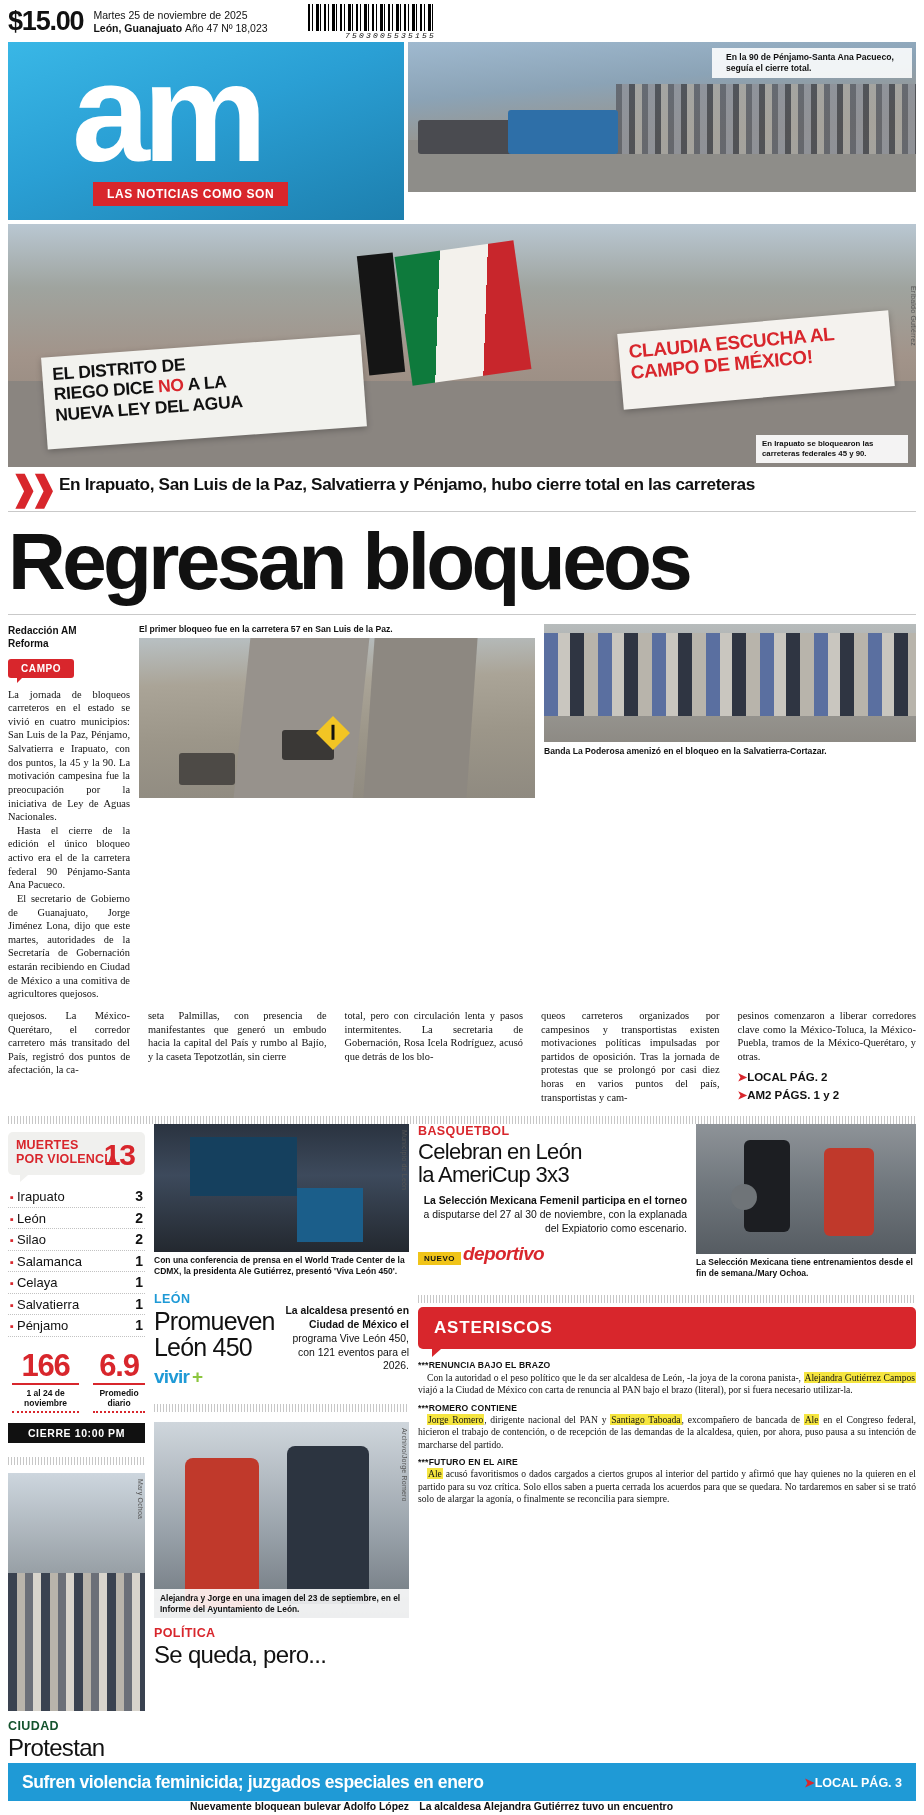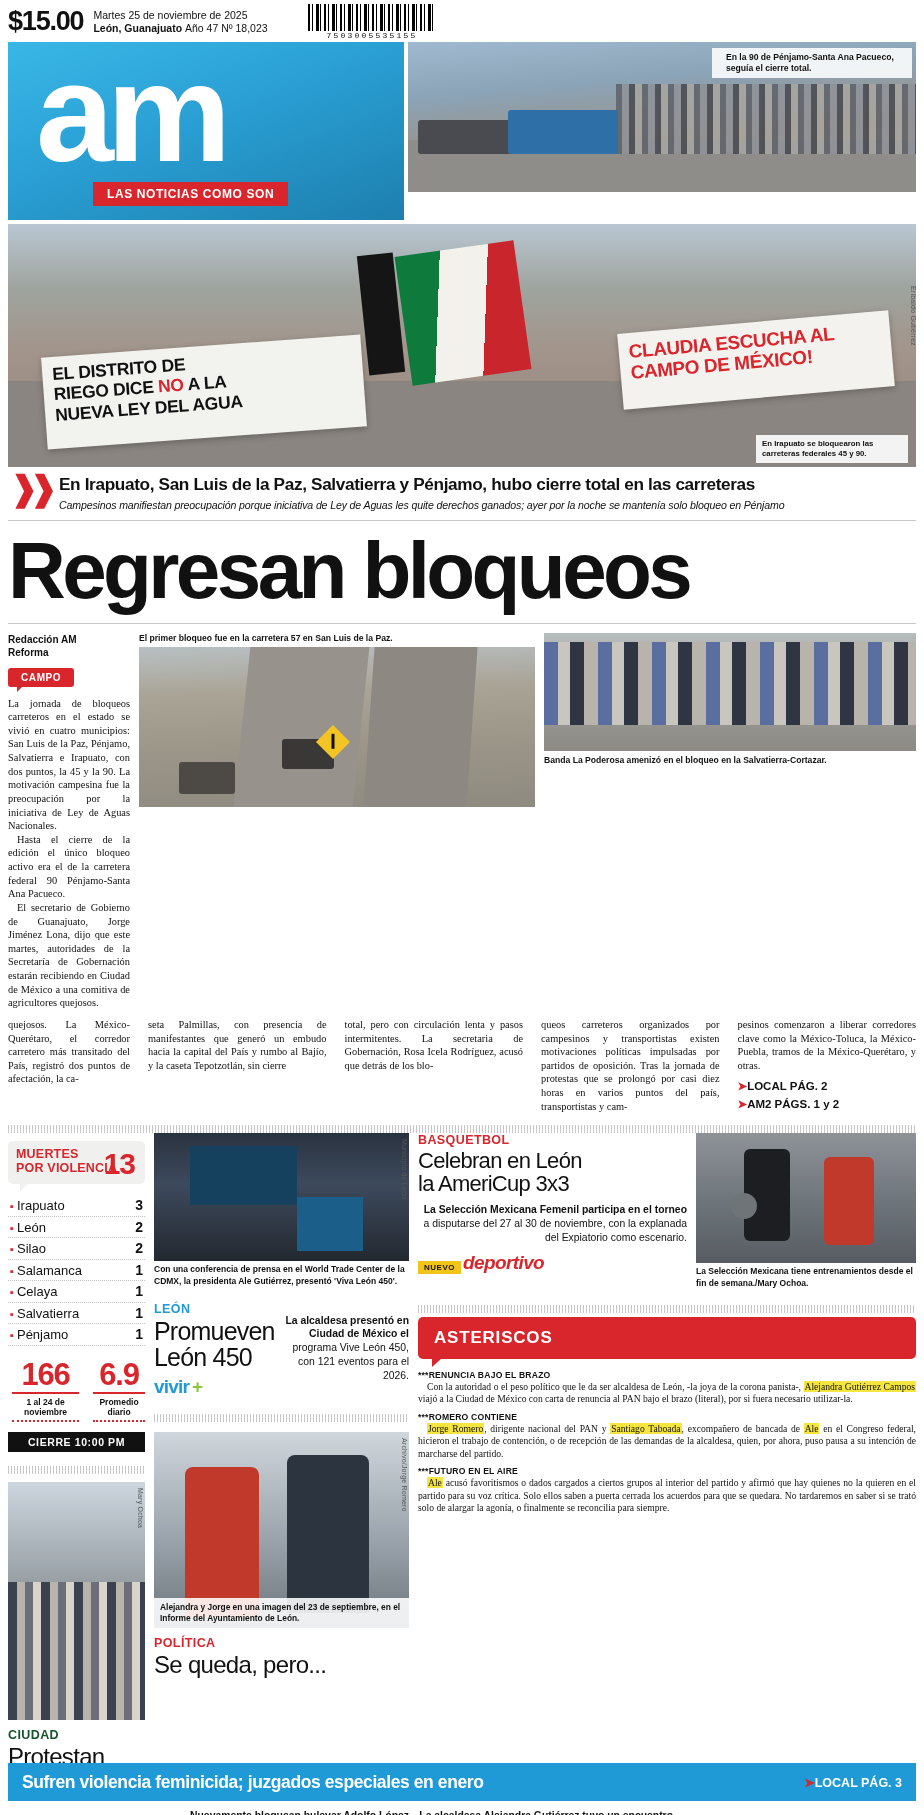--- a/index.html
+++ b/index.html
@@ -21,28 +21,29 @@
   .dateblock .d2 { font-weight: 700; }
   .dateblock .d2 .yr { font-weight: 400; }
   .barcode { margin-left: auto; margin-right: 480px; width: 128px; height: 34px; position: relative; }
   .barcode .bars {
     height: 27px; width: 100%;
     background:
       repeating-linear-gradient(90deg,
         #000 0 2px, #fff 2px 4px, #000 4px 5px, #fff 5px 8px,
         #000 8px 11px, #fff 11px 12px, #000 12px 13px, #fff 13px 16px);
   }
-  .barcode .num { font-size: 8px; letter-spacing: 2.2px; text-align: center; font-family:"Liberation Mono",monospace; }
+  .barcode .num { font-size: 8px; letter-spacing: 2.2px; text-align: right; font-family:"Liberation Mono",monospace;font-style:italic; }
 
   
   .hero { position: relative; margin: 0 8px; height: 425px; }
   .hero-left {
     position: absolute; left: 0; top: 0; width: 396px; height: 178px;
     background: linear-gradient(160deg,#39b7e6 0%,#2a9fd4 45%,#1d7fae 100%);
     overflow: hidden;
+    padding-left: 36px;
   }
   .am-logo {
     font-family: "Liberation Sans", sans-serif;
     font-weight: 900; font-size: 140px; color: #fff; line-height: 0.82;
     letter-spacing: -7px; padding: 14px 0 0 28px;
   }
   .am-tag {
     position: absolute; left: 85px; bottom: 14px;
     background: #d8262c; color: #fff; font-weight: 800; font-size: 12px;
     letter-spacing: 0.6px; padding: 5px 14px 5px 14px;
@@ -287,21 +288,20 @@
       </div>
       <div class="cap-br">En Irapuato se bloquearon las carreteras federales 45 y 90.</div>
       <div class="credit-v">Eribaldo Gutiérrez</div>
     </div>
   </div>
 
   <div class="lede">
     <div class="chev">❱❱</div>
     <div class="lede-txt">
       <div class="l1">En Irapuato, San Luis de la Paz, Salvatierra y Pénjamo, hubo cierre total en las carreteras</div>
-      <div class="l2">Campesinos manifiestan preocupación porque iniciativa de Ley de Aguas les quite derechos ganados; ayer por la noche se mantenía solo bloqueo en Pénjamo</div>
     </div>
   </div>
   <div class="hairline"></div>
 
   <div class="headline">Regresan bloqueos</div>
   <div class="hl-rule"></div>
 
   <div class="story">
     <div class="col-1">
       <div class="byline">

